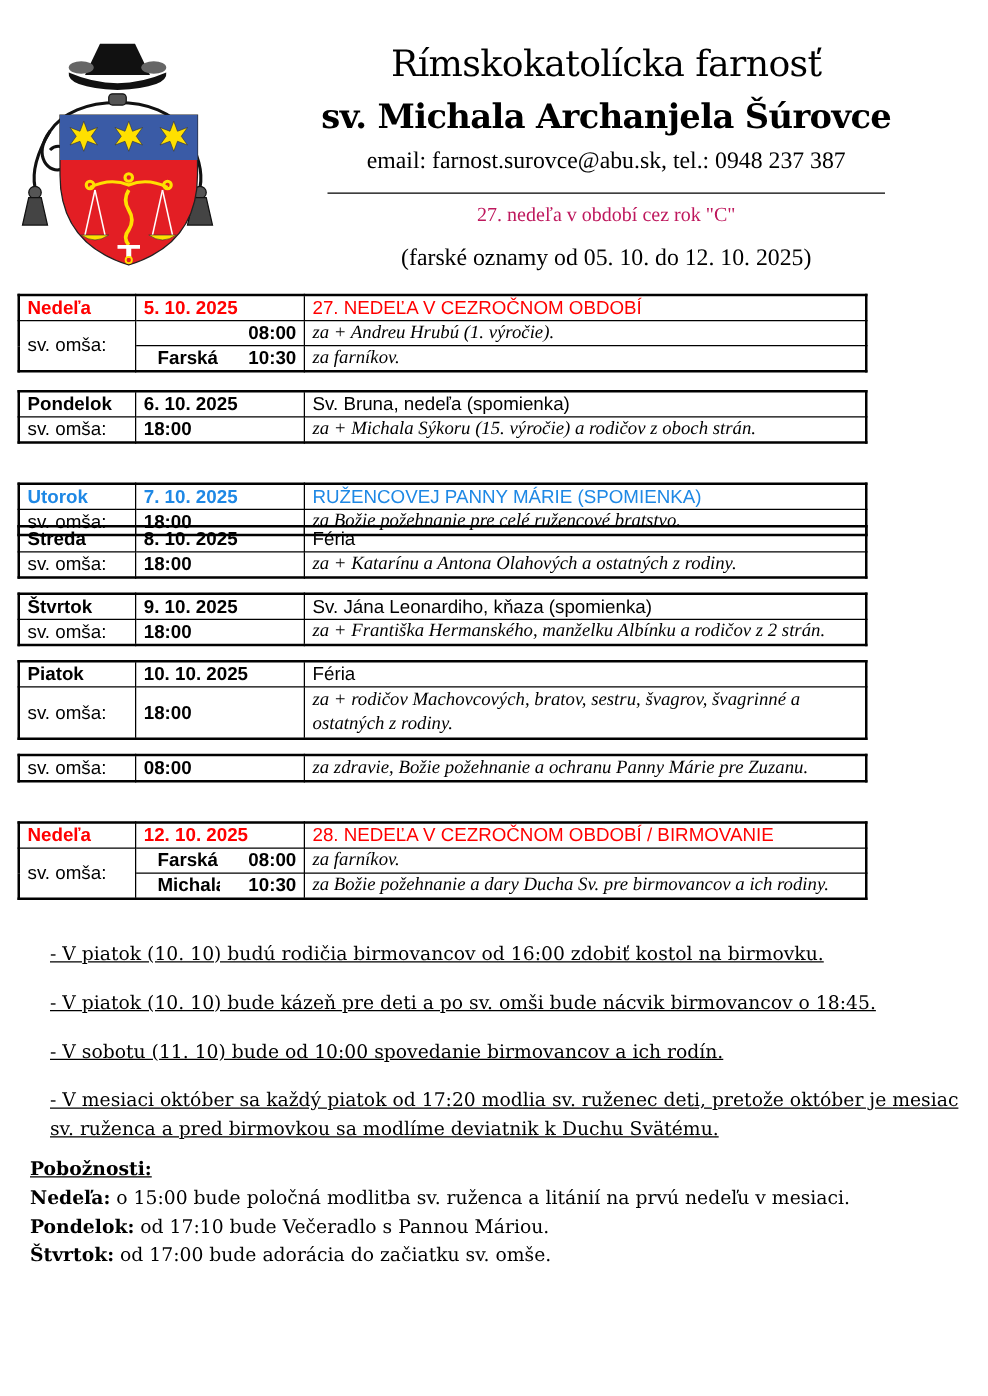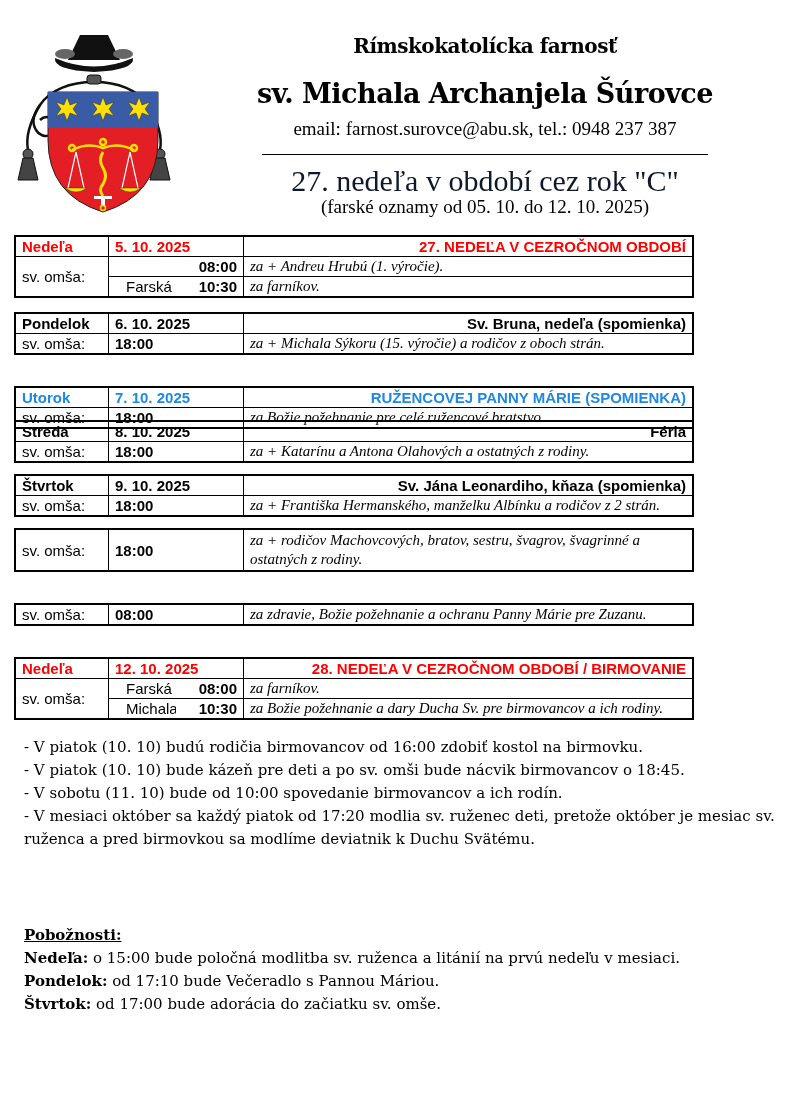--- a/index.html
+++ b/index.html
@@ -1,41 +1,41 @@
 <!DOCTYPE html>
 <html><head>
 <meta charset="utf-8">
 <style>
   html, body { margin:0; padding:0; background:#fff; }
   body { width:790px; height:1117px; position:relative; overflow:hidden; font-family:"DejaVu Serif", serif; color:#000; }
   .crest { position:absolute; left:10px; top:30px; width:168px; height:185px; }
   .hdr { position:absolute; left:250px; width:470px; text-align:center; }
-  .h1 { top:34px; font-family:"DejaVu Serif", serif; font-weight:bold; font-size:20px; letter-spacing:-0.5px; }
+  .h1 { top:34px; font-family:"DejaVu Serif", serif; font-weight:normal; font-size:29px; letter-spacing:-0.5px; }
   .h2 { top:78px; font-family:"DejaVu Serif", serif; font-weight:bold; font-size:27px; letter-spacing:-0.5px; }
   .email { top:118px; font-size:17px; font-family:"Liberation Serif", serif; font-size:19px; }
   .sep { position:absolute; left:262px; top:154px; width:446px; border-top:1px solid #000; }
-  .sun { top:164px; color:#0f172a; font-family:"Liberation Serif", serif; font-size:30px; }
+  .sun { top:164px; color:#be185d; font-family:"Liberation Serif", serif; font-size:16px; }
   .range { top:196px; font-family:"Liberation Serif", serif; font-size:19px; }
 
   table.day { position:absolute; left:14px; width:680px; border-collapse:collapse; border:2px solid #000; font-family:"Liberation Sans", sans-serif; font-size:15px; table-layout:fixed; }
   table.day td { border:1px solid #000; padding:0 6px; height:19px; line-height:19px; white-space:nowrap; overflow:hidden; }
   table.day td.c1 { width:80px; }
   table.day td.c2 { width:122px; text-align:left; font-weight:bold; }
-  table.day td.c2a { width:55px; font-weight:normal; text-align:left; border-right:none;padding-left:17px; }
+  table.day td.c2a { width:55px; font-weight:bold; text-align:left; border-right:none;padding-left:17px; }
   table.day td.c2b { width:55px; font-weight:bold; text-align:right; border-left:none; }
-  table.day td.c3 { font-weight:bold;text-align:right; }
+  table.day td.c3 { font-weight:normal; }
   table.day td.int { font-family:"Liberation Serif", serif; font-style:italic; font-weight:normal; font-size:15px; }
   table.day td.wrap { white-space:normal; line-height:19px; padding-top:1px; padding-bottom:1px;margin-top:32px;}
   .red { color:#ff0000; }
   .blue { color:#1e88e5; }
   .hrow td { font-weight:bold; }
   .hrow td.c1 { font-weight:bold; }
 
   .notes { position:absolute; left:24px; top:736px; width:760px; font-family:"DejaVu Serif", serif; font-size:15px; line-height:23px; }
-  .notes p { margin:0; }
+  .notes p { margin:16px;text-decoration:underline; }
   .devo { position:absolute; left:24px; top:896px; width:760px; font-family:"DejaVu Serif", serif; font-size:15px; line-height:23px;margin-top:28px; }
   .devo p { margin:0; }
   .devo .t { font-weight:bold; text-decoration:underline; }
   .devo b { font-weight:bold; }
 </style>
 </head>
 <body>
 
 <svg class="crest" viewBox="0 0 168 185">
 
@@ -165,20 +165,25 @@
   <tr>
     <td class="c1">sv. omša:</td>
     <td class="c2" colspan="2">18:00</td>
     <td class="int">za + Františka Hermanského, manželku Albínku a rodičov z 2 strán.</td>
   </tr>
 </tbody>
   </table>
 
 <table class="day" style="top:528px">
   <tbody>
+      <tr class="hrow">
+    <td class="c1">Piatok</td>
+    <td class="c2" colspan="2">10. 10. 2025</td>
+    <td class="c3">Féria</td>
+  </tr>
   <tr>
     <td class="c1">sv. omša:</td>
     <td class="c2" colspan="2">18:00</td>
     <td class="int wrap">za + rodičov Machovcových, bratov, sestru, švagrov, švagrinné a ostatných z rodiny.</td>
   </tr>
 </tbody>
   </table>
 
 <table class="day" style="top:603px">
   <tbody>

